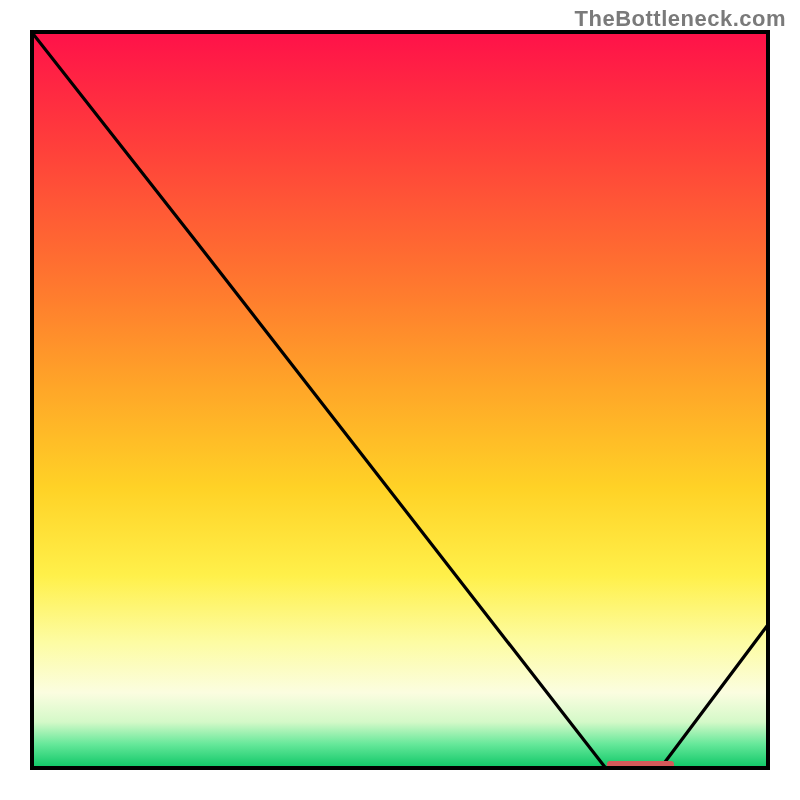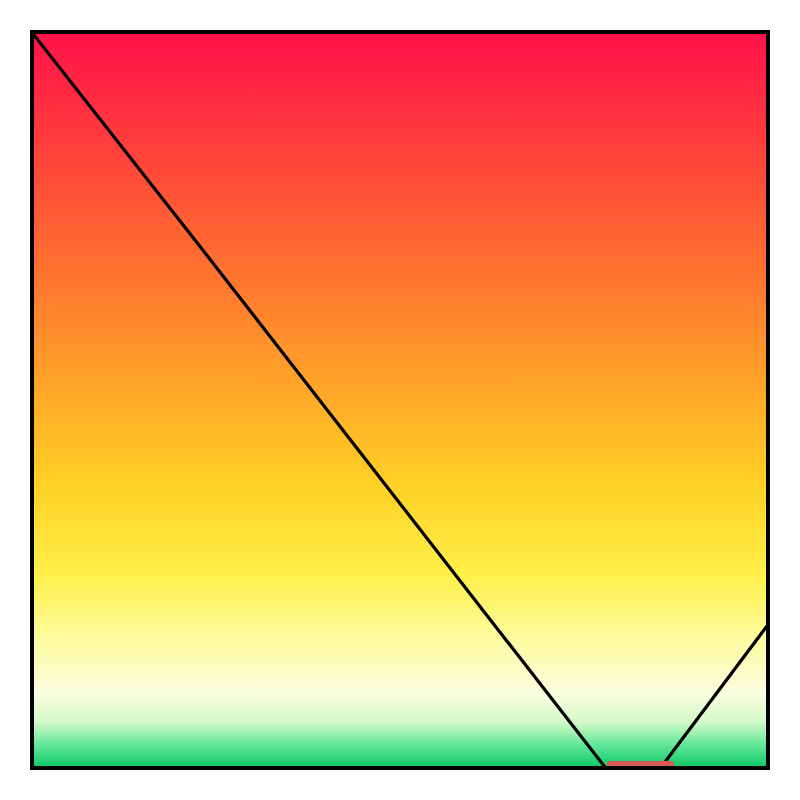--- a/index.html
+++ b/index.html
@@ -78,20 +78,21 @@
     height: 8px;
     background: #d45a5a;
     border-radius: 3px;
   }
 </style>
 </head>
 <body>
 
 <div class="container">
 
+  <div class="watermark">TheBottleneck.com</div>
 
   <div class="plot">
     <div class="gradient-fill"></div>
 
     <svg class="curve-layer" viewBox="0 0 740 740" preserveAspectRatio="none">
       <path id="curve-path" fill="none" stroke="#000" stroke-width="3.2" stroke-linecap="round" stroke-linejoin="round" d="M0.0 0.0 L162.8 207.2 L577.2 740.0 L629.0 740.0 L740.0 592.0"></path>
     </svg>
 
     <div id="marker" class="marker" style="left: 577.2px; width: 66.6px; top: 731px;"></div>
 

